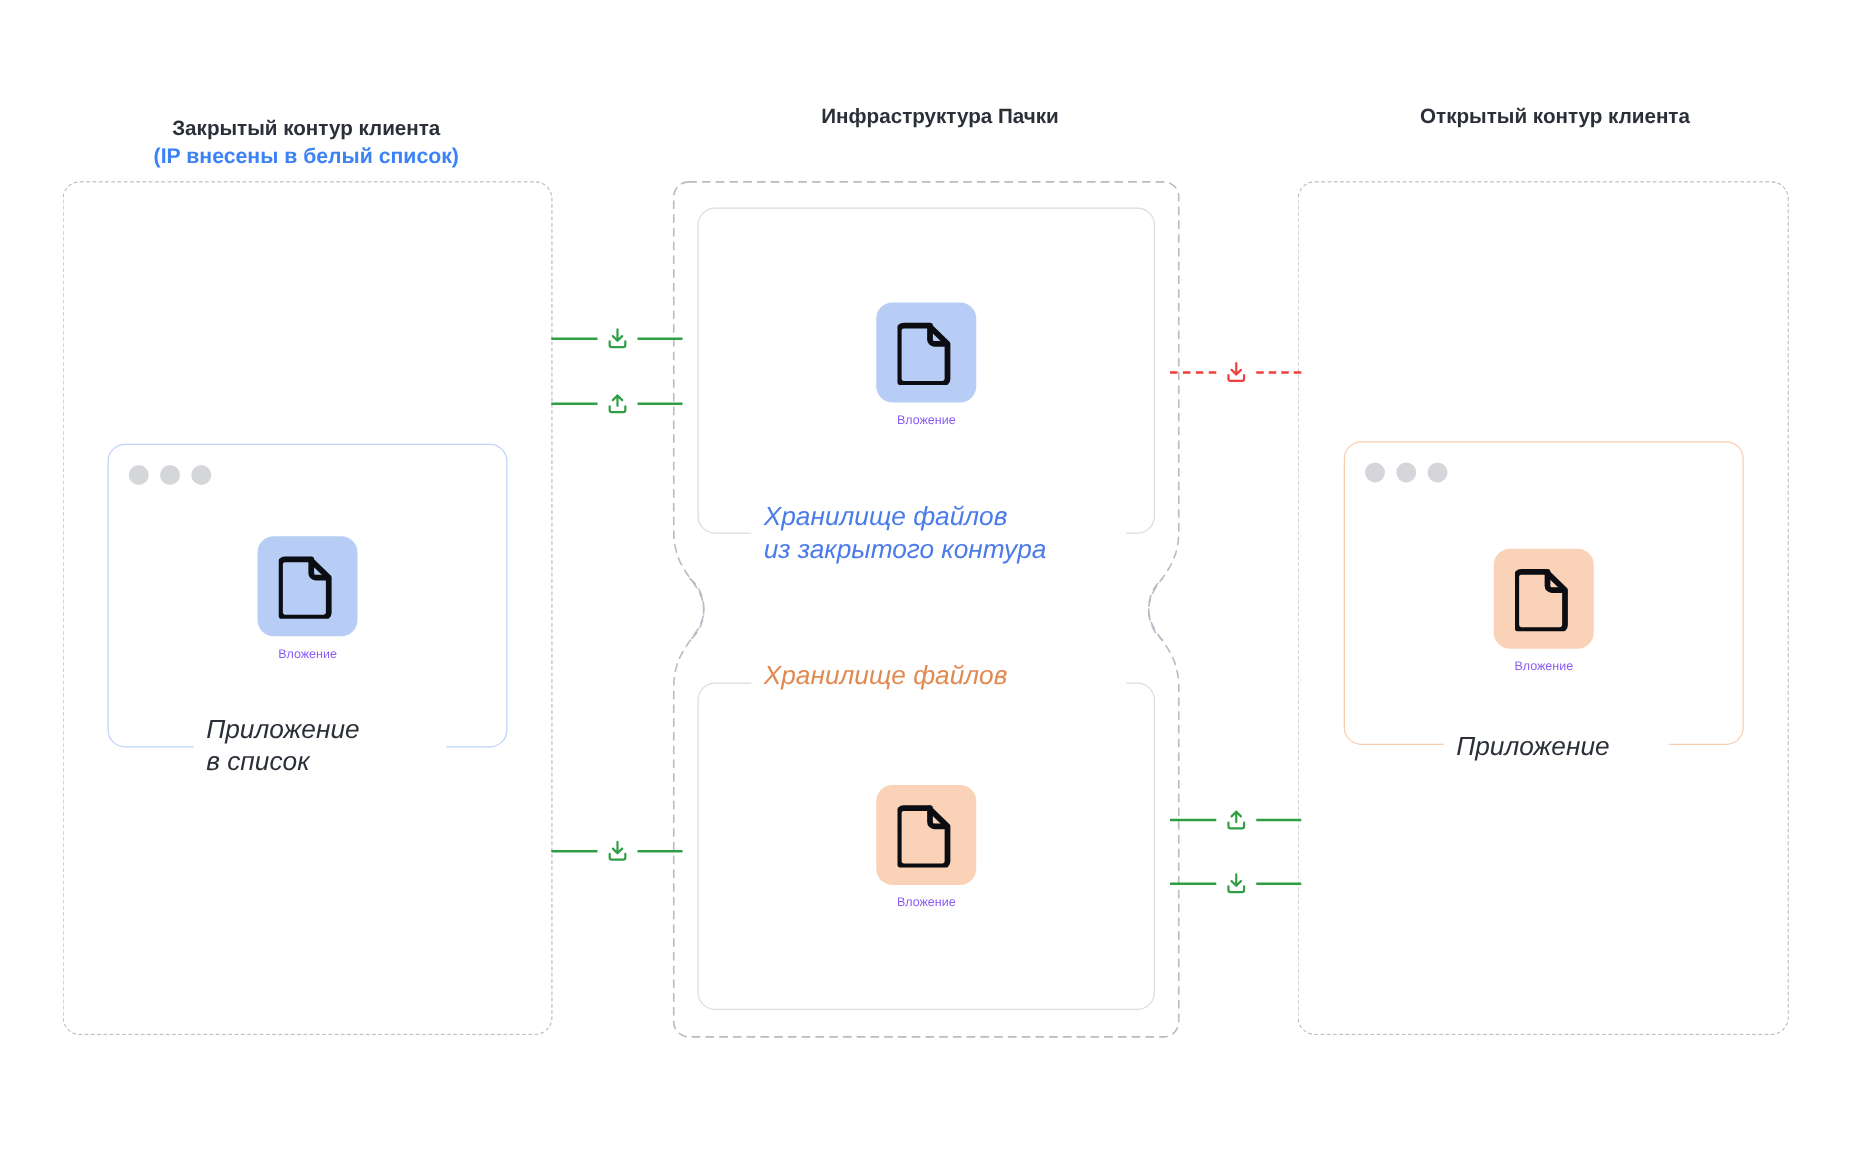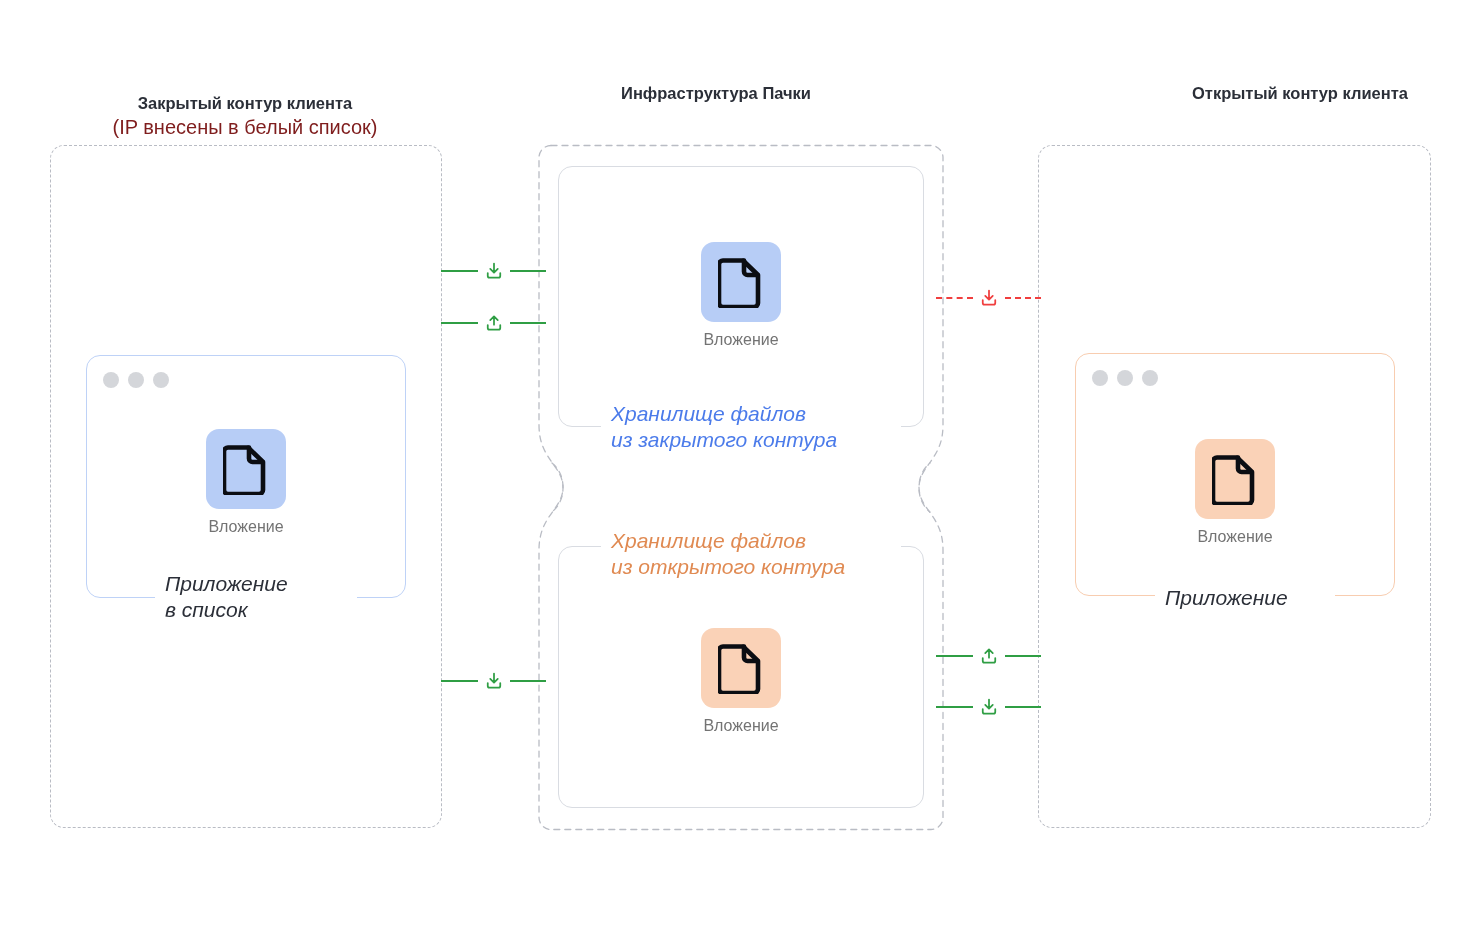--- a/index.html
+++ b/index.html
@@ -28,23 +28,23 @@
     text-align: center;
     line-height: 1.35;
   }
   .col-header .title {
     font-size: 16.5px;
     font-weight: bold;
     color: #2b2f38;
     white-space: nowrap;
   }
   .col-header .subtitle {
-    font-size: 20px;
-    font-weight: normal;
-    color: #7f1d1d;
+    font-size: 17px;
+    font-weight: bold;
+    color: #3b82f6;
     white-space: nowrap;
   }
 
   
   .zone {
     position: absolute;
     border: 1.3px dashed #b9bcc4;
     border-radius: 14px;
     background: transparent;
     box-sizing: border-box;
@@ -94,22 +94,22 @@
     border-radius: 13px;
     margin: 0 auto;
     display: flex;
     align-items: center;
     justify-content: center;
   }
   .tile-blue   { background: #b7cdf6; }
   .tile-orange { background: #fad2b7; }
   .file-caption {
     margin-top: 9px;
-    font-size: 16px;
-    color: #737373;
+    font-size: 10px;
+    color: #8b5cf6;
     white-space: nowrap;
   }
 
   
   .border-label {
     position: absolute;
     font-style: italic;
     line-height: 1.22;
     white-space: nowrap;
     background: #ffffff;
@@ -164,25 +164,25 @@
 </head>
 <body>
 
 <div class="canvas">
 
   <div class="col-header" style="left:85px; top:92px; width:320px;">
     <div class="title">Закрытый контур клиента</div>
     <div class="subtitle">(IP внесены в белый список)</div>
   </div>
 
-  <div class="col-header" style="left:556px; top:82px; width:320px;">
+  <div class="col-header" style="left:592px; top:82px; width:320px;">
     <div class="title">Инфраструктура Пачки</div>
   </div>
 
-  <div class="col-header" style="left:1140px; top:82px; width:320px;">
+  <div class="col-header" style="left:1084px; top:82px; width:320px;">
     <div class="title">Открытый контур клиента</div>
   </div>
 
   <div class="zone" style="left:50px; top:145px; width:392px; height:683px;"></div>
 
   <div class="zone" style="left:1038px; top:145px; width:393px; height:683px;"></div>
 
   <svg class="zone-svg" style="left:534px; top:140px;" width="414" height="695" viewBox="0 0 414 695">
 
     <path d="M 17,5.5
@@ -246,21 +246,20 @@
 
   <div class="border-label label-blue" style="left:601px; top:401px; width:280px;">
     <div>Хранилище файлов</div>
     <div>из закрытого контура</div>
   </div>
 
   <div class="card card-gray" style="left:558px; top:546px; width:366px; height:262px;"></div>
 
   <div class="border-label label-orange" style="left:601px; top:528px; width:280px;">
     <div>Хранилище файлов</div>
-    <div>из открытого контура</div>
   </div>
 
   <div class="file-group" style="left:661px; top:628px;">
     <div class="tile tile-orange">
       <svg width="46" height="52" viewBox="0 0 46 52" aria-hidden="true">
         <path d="M5 4.5 h20 l15 14.5 v28 a4 4 0 0 1 -4 4 h-31 a4 4 0 0 1 -4 -4 v-38.5 a4 4 0 0 1 4 -4 z" fill="none" stroke="#0b0d12" stroke-width="4.6" stroke-linejoin="round"></path>
         <path d="M26 4.5 v11 a3.5 3.5 0 0 0 3.5 3.5 h10" fill="none" stroke="#0b0d12" stroke-width="4.6" stroke-linejoin="round" stroke-linecap="round"></path>
       </svg>
     </div>
     <div class="file-caption">Вложение</div>

